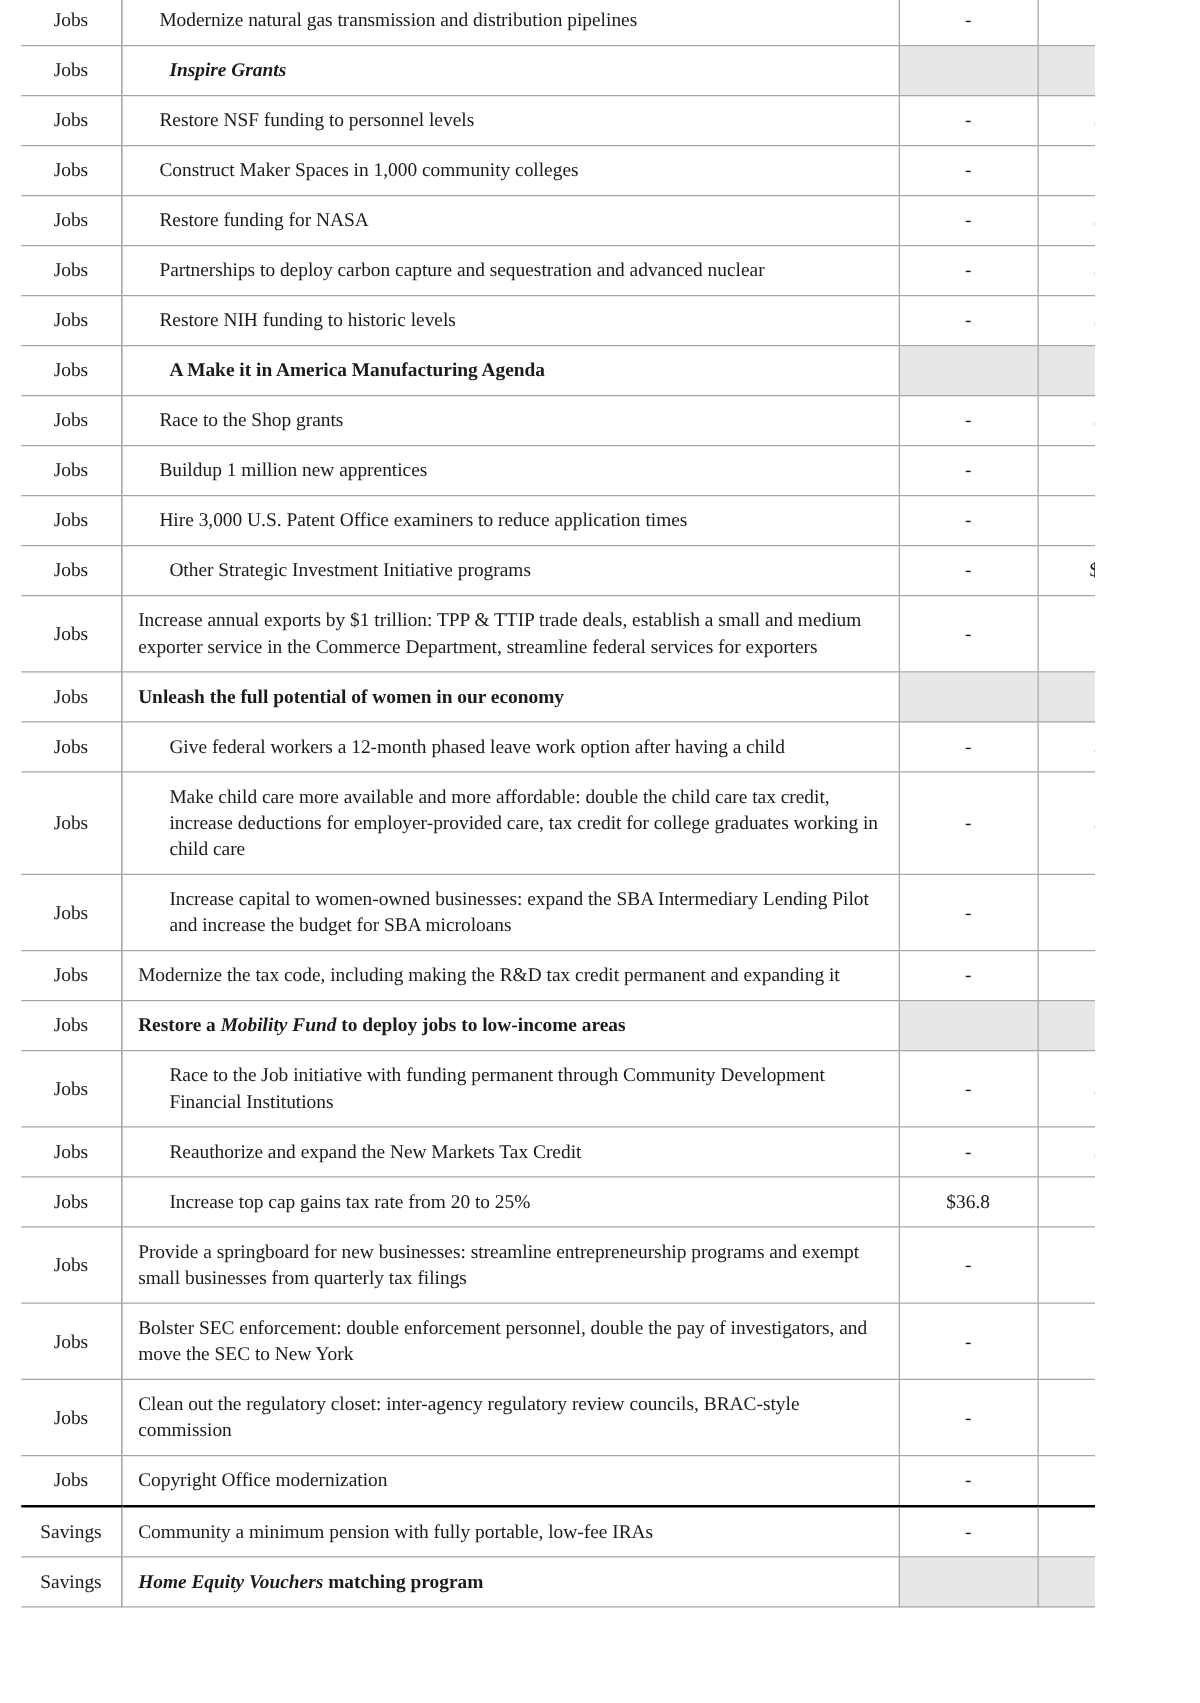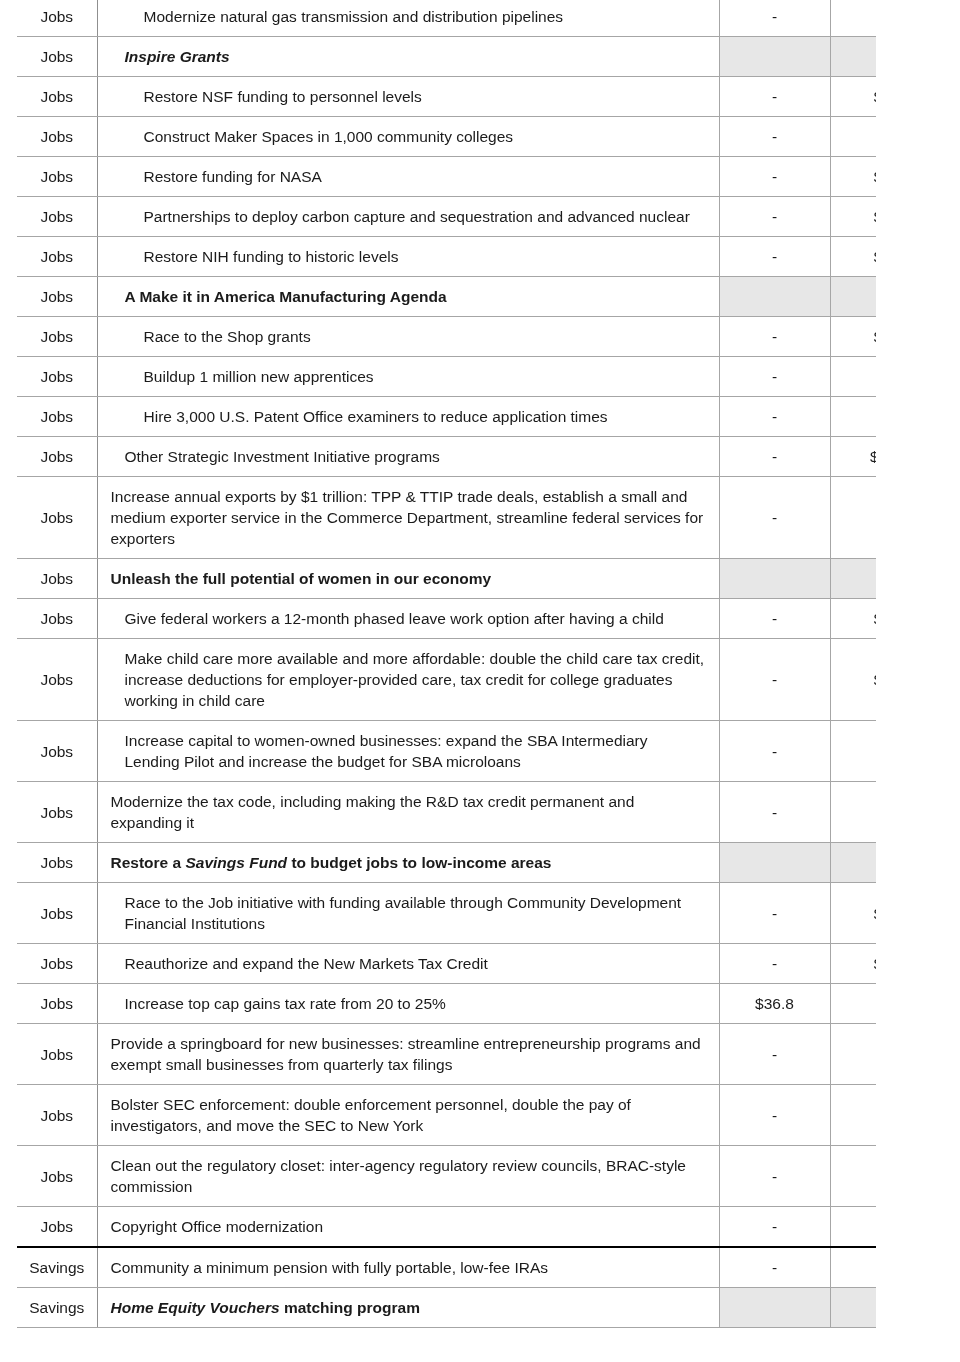--- a/index.html
+++ b/index.html
@@ -7,20 +7,21 @@
     padding: 0;
     background: #ffffff;
     font-family: "Liberation Sans", "DejaVu Sans", sans-serif;
     color: #1b1b1b;
   }
   .page {
     width: 876px;
     height: 1362px;
     overflow: hidden;
     background: #ffffff;
+    font-family: Liberation Serif, serif;
   }
   table.budget {
     border-collapse: collapse;
     table-layout: fixed;
     width: 926px;
     margin-left: 17px;
     font-size: 15.5px;
     line-height: 21px;
   }
   col.c-cat  { width: 80px; }
@@ -38,22 +39,22 @@
     border-right: 1px solid #8f8f8f;
     text-align: center;
     padding-left: 2px;
     padding-right: 2px;
   }
   td.desc {
     border-right: 1px solid #a6a6a6;
     padding-right: 12px;
   }
   td.desc.ind0 { padding-left: 13px; }
-  td.desc.ind1 { padding-left: 27px; }
-  td.desc.ind2 { padding-left: 46px; }
+  td.desc.ind1 { padding-left: 38px; }
+  td.desc.ind2 { padding-left: 30px; }
   td.v1 {
     border-right: 1px solid #a6a6a6;
     text-align: center;
   }
   td.v2 { text-align: center; }
 
   tr.header td.desc { font-weight: bold; }
   tr.header td.v1,
   tr.header td.v2 { background: #e7e7e7; }
   tr.thick td { border-bottom: 2.5px solid #000000; }
@@ -175,27 +176,27 @@
           <td class="v2">$1</td>
         </tr>
         <tr>
           <td class="cat">Jobs</td>
           <td class="desc ind0"><span>Modernize the tax code, including making the R&amp;D tax credit permanent and expanding it</span></td>
           <td class="v1">-</td>
           <td class="v2">-</td>
         </tr>
         <tr class="header">
           <td class="cat">Jobs</td>
-          <td class="desc ind0"><span>Restore a </span><span class="it">Savings Fund</span><span> to budget jobs to low-income areas</span></td>
-          <td class="v1"></td>
-          <td class="v2"></td>
-        </tr>
-        <tr>
-          <td class="cat">Jobs</td>
-          <td class="desc ind1"><span>Race to the Job initiative with funding available through Community Development Financial Institutions</span></td>
+          <td class="desc ind0"><span>Restore a </span><span class="it">Mobility Fund</span><span> to deploy jobs to low-income areas</span></td>
+          <td class="v1"></td>
+          <td class="v2"></td>
+        </tr>
+        <tr>
+          <td class="cat">Jobs</td>
+          <td class="desc ind1"><span>Race to the Job initiative with funding permanent through Community Development Financial Institutions</span></td>
           <td class="v1">-</td>
           <td class="v2">$60</td>
         </tr>
         <tr>
           <td class="cat">Jobs</td>
           <td class="desc ind1"><span>Reauthorize and expand the New Markets Tax Credit</span></td>
           <td class="v1">-</td>
           <td class="v2">$20</td>
         </tr>
         <tr>

